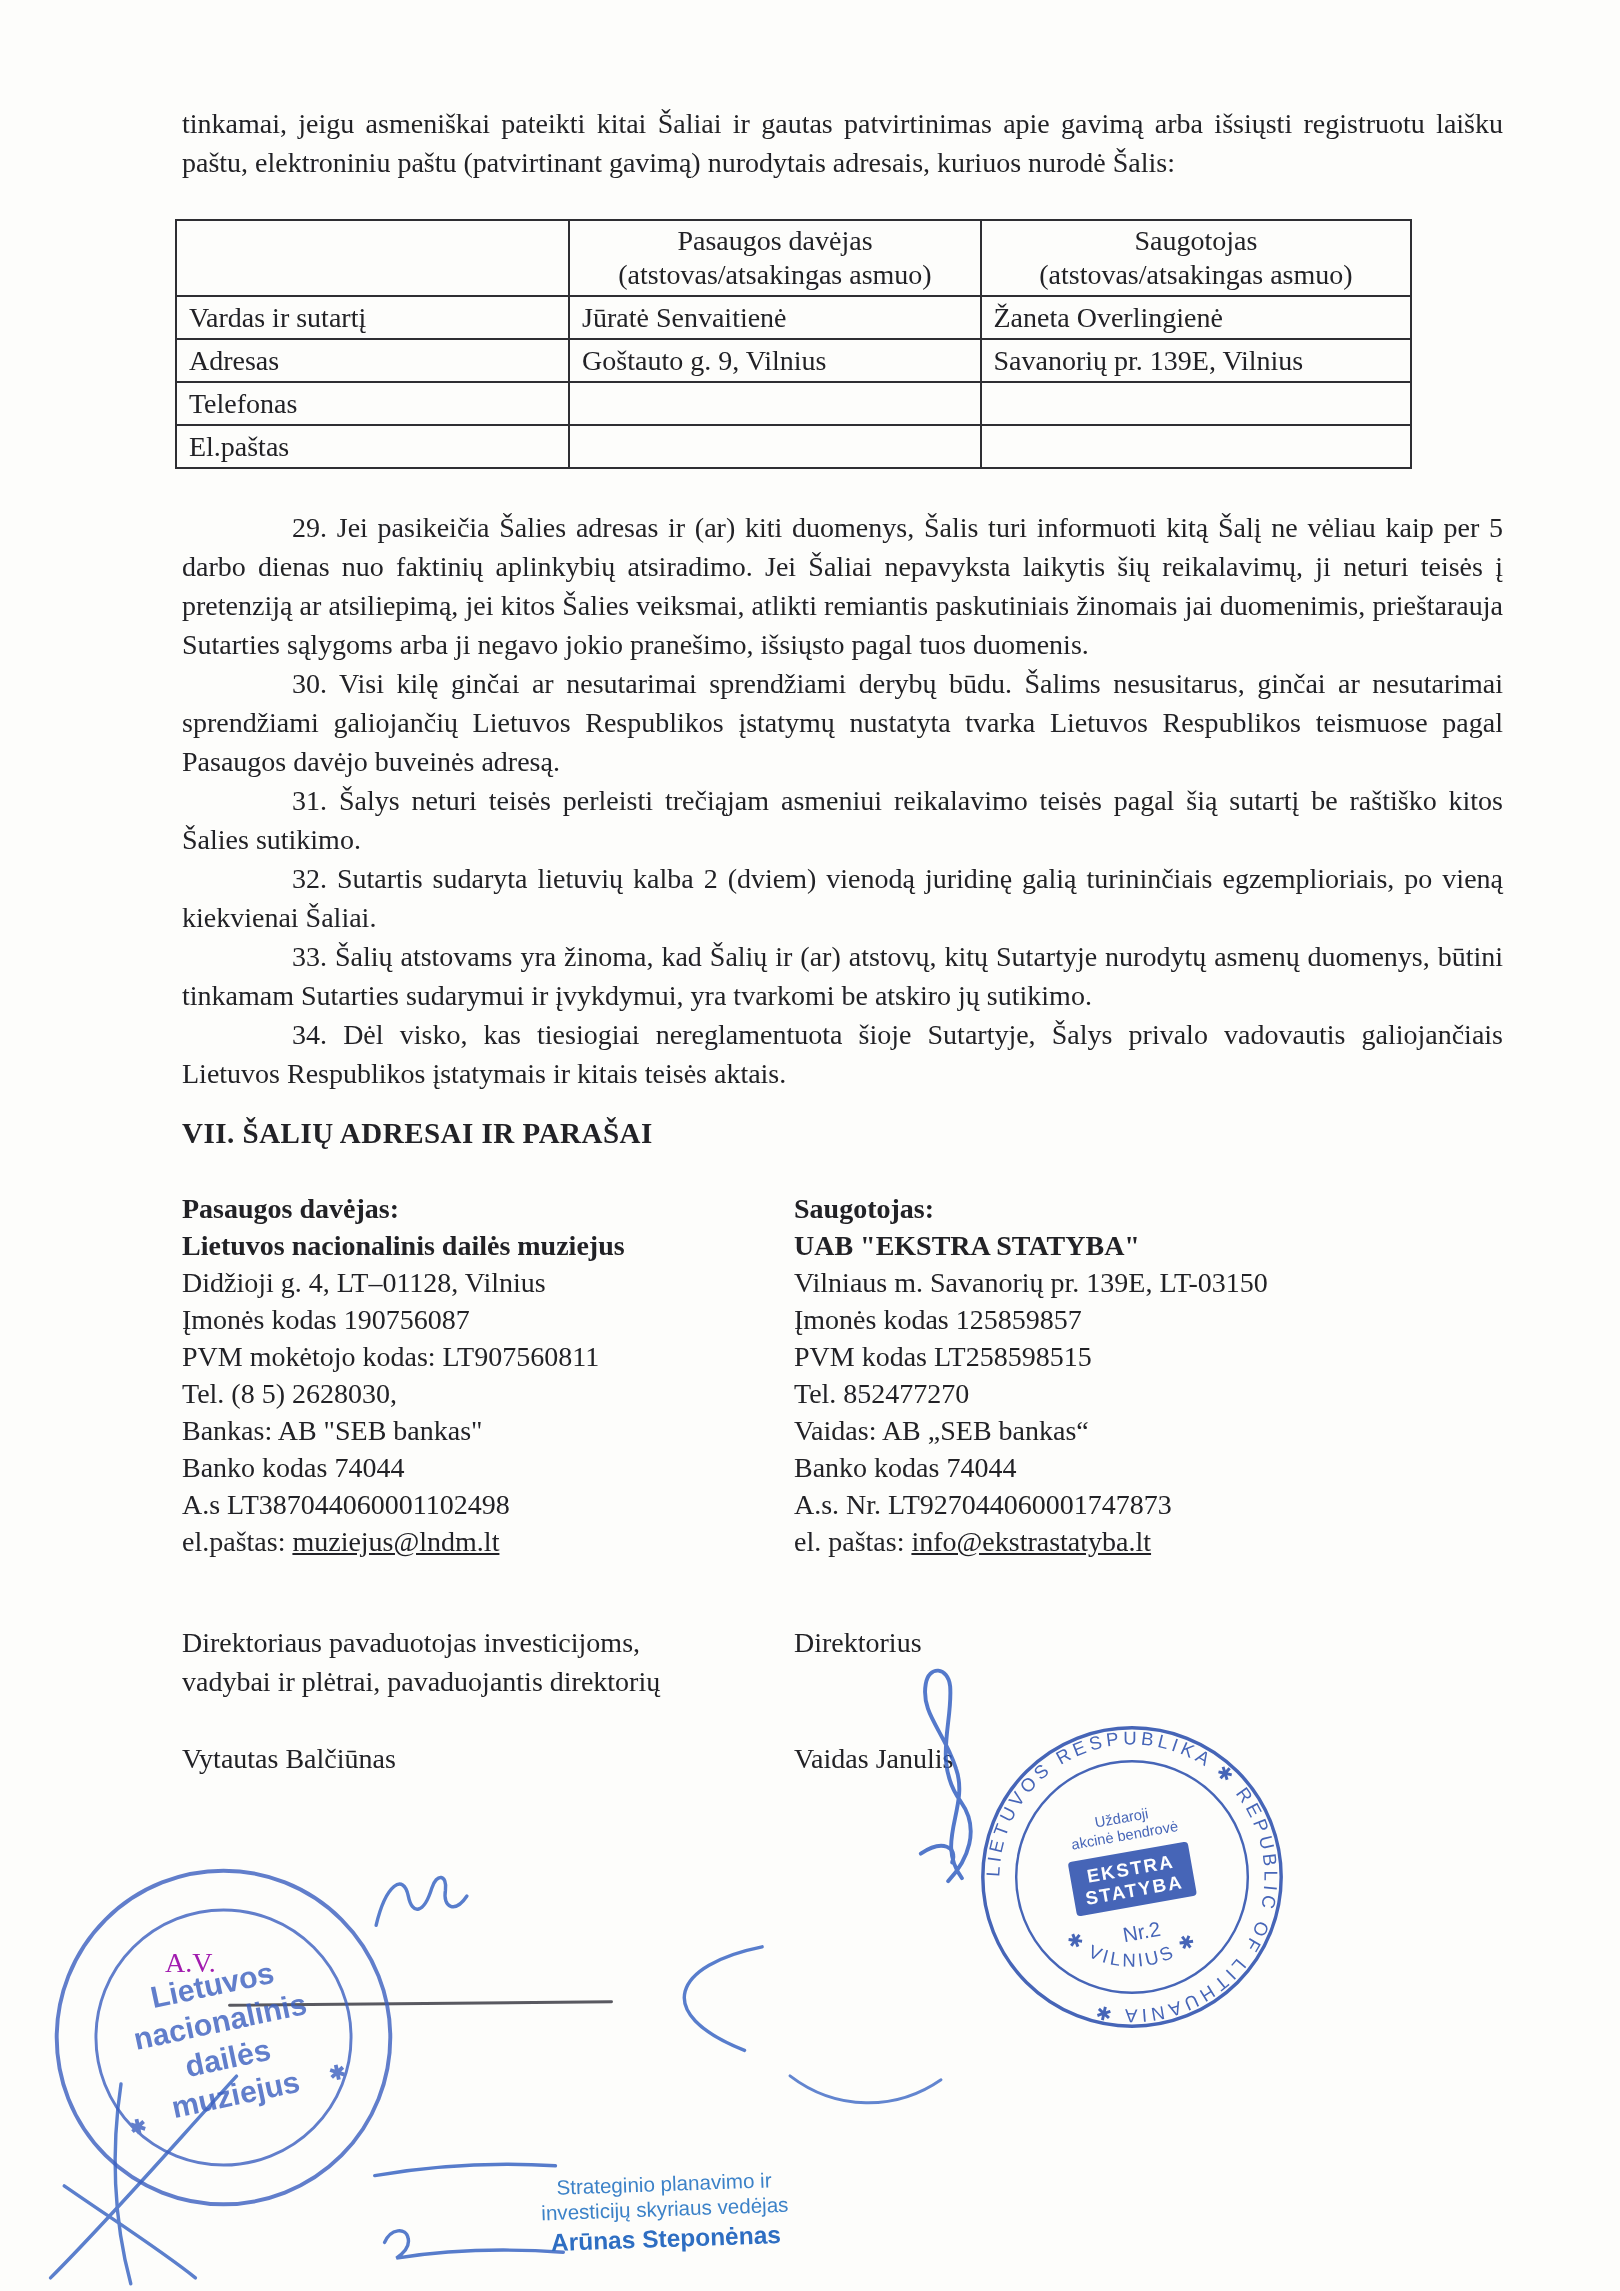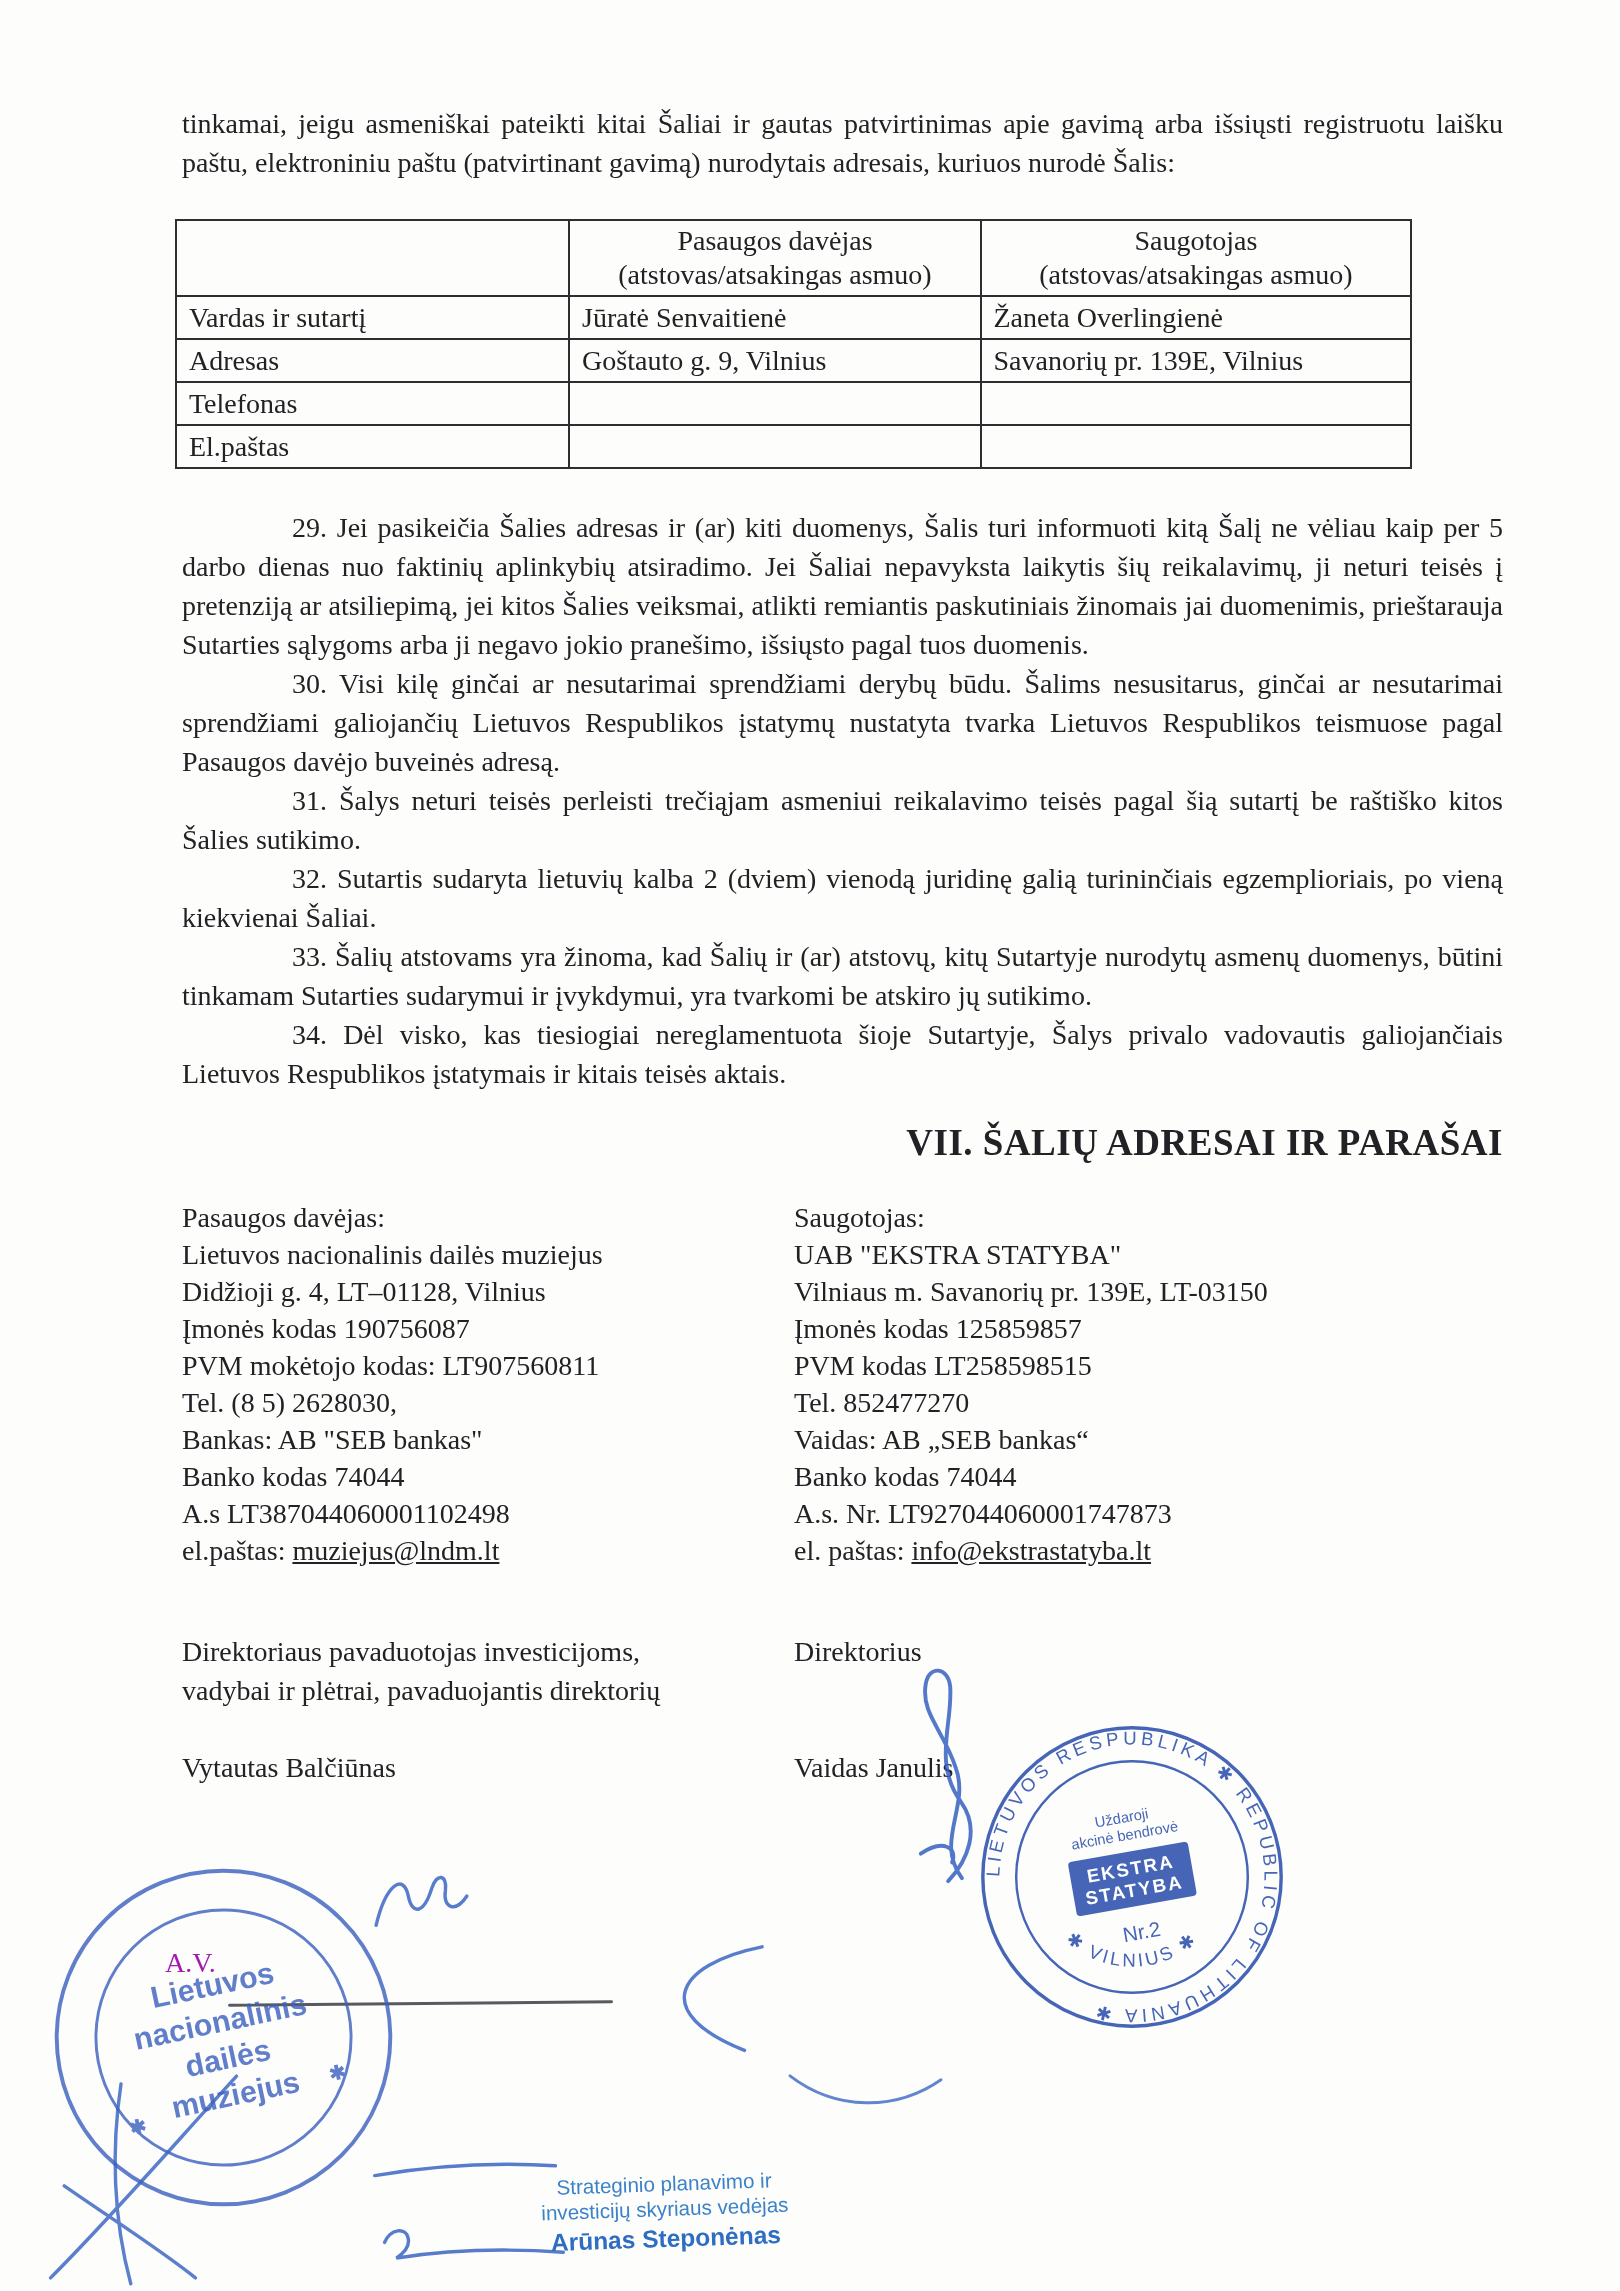--- a/index.html
+++ b/index.html
@@ -27,28 +27,28 @@
     font-weight:normal; text-align:center; white-space:pre-line;
     line-height:34px; padding:2.9px 7.8px; vertical-align:middle;
   }
   table.contacts td {
     padding:2px 11.8px; height:43px; line-height:35px; vertical-align:middle;
   }
   col.c1 { width:394px; } col.c2 { width:412px; } col.c3 { width:431px; }
 
   .paras { margin-top:39px; }
   .heading {
-    margin-top:30px; text-align:right; font-weight:bold;
-    font-size:37px; letter-spacing:0.5px;
+    margin-top:21px; text-align:left; font-weight:bold;
+    font-size:29px; letter-spacing:0.5px;
   }
 
   .addresses { display:flex; margin-top:37px; line-height:37px; }
   .addr-col.left { width:612px; }
   .addr-col.right { flex:1; }
-  .bold { font-weight:normal; }
+  .bold { font-weight:bold; }
   .email { text-decoration:underline; }
 
   .signers { display:flex; margin-top:63px; line-height:39px; }
   .signer-col.left { width:612px; }
   .signer-col.right { flex:1; }
   .signer-title { white-space:pre-line; height:116px; }
 
   .seal-note { position:absolute; left:165px; top:1947px; font-size:28px; color:#a21caf; }
 
   .overlay { position:absolute; }

